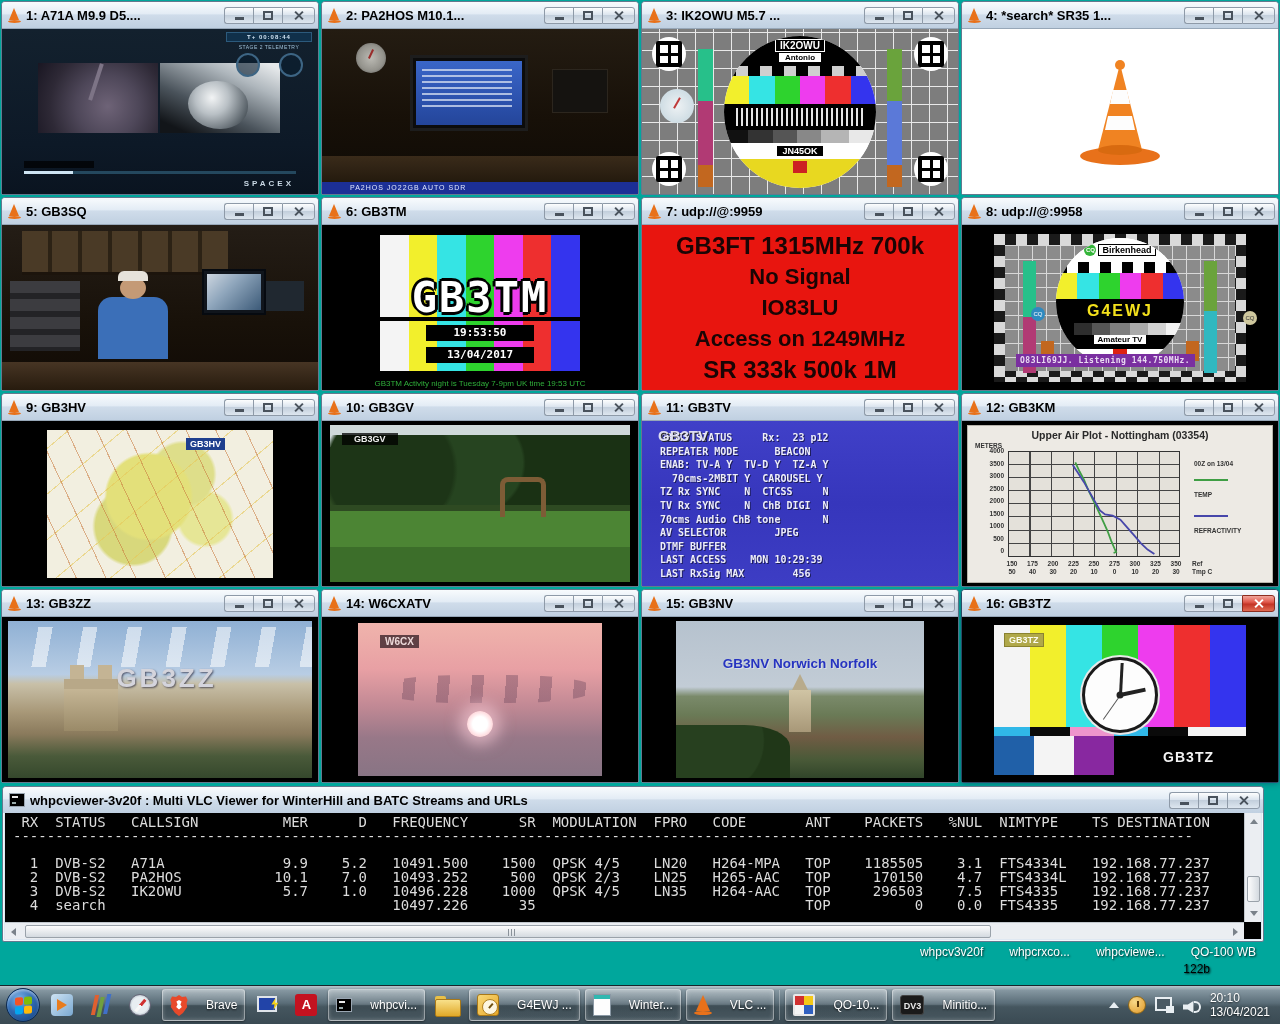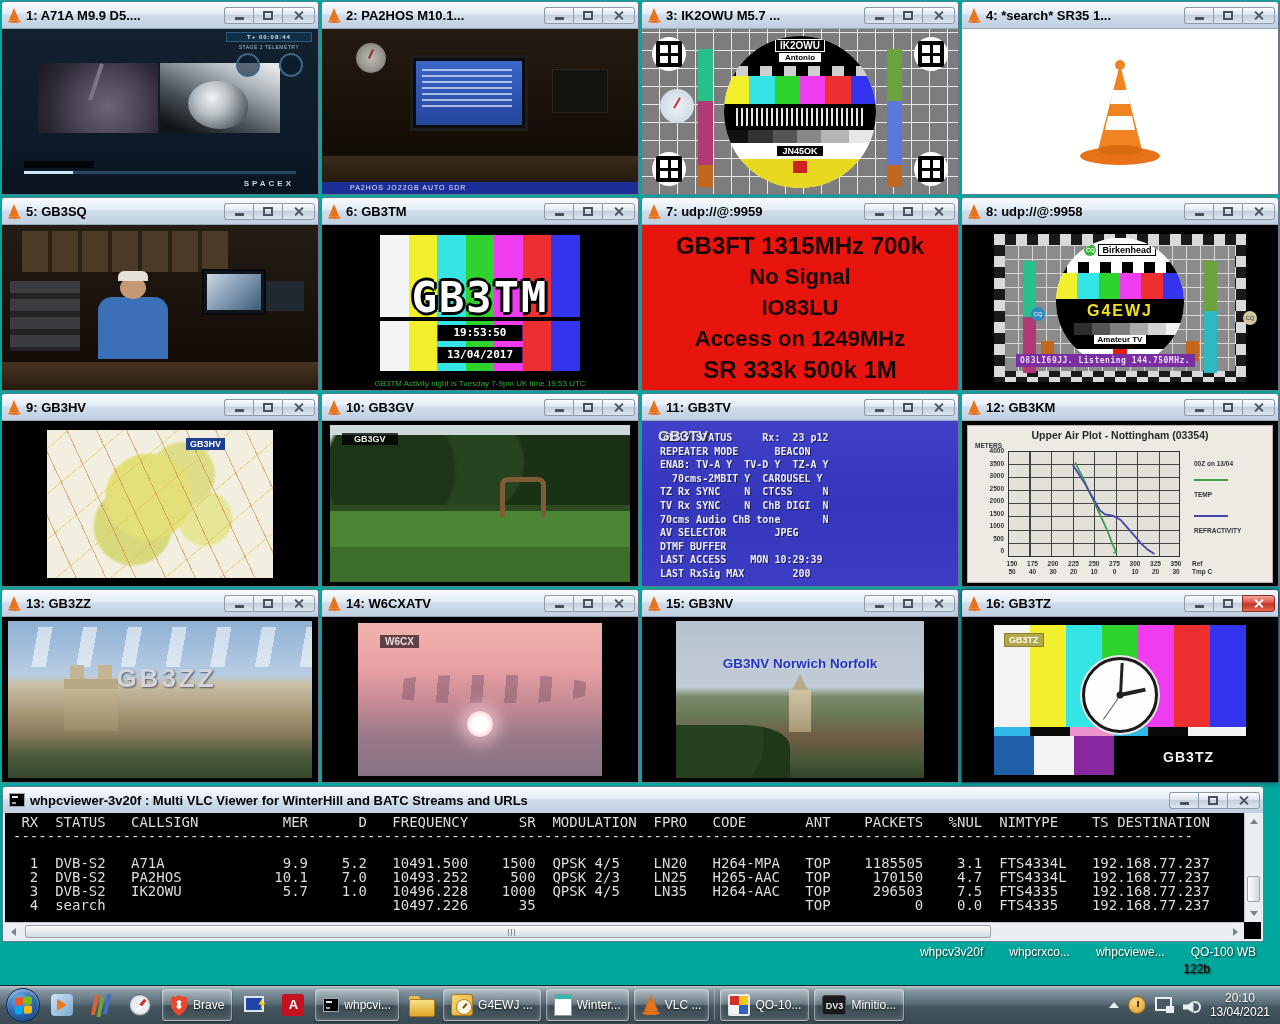--- a/index.html
+++ b/index.html
@@ -121,21 +121,21 @@
   .sh5-desk { position:absolute; left:0; right:0; bottom:0; height:28px; background:linear-gradient(180deg,#473524,#271b0e); }
 
   
   .tm-bars { position:absolute; left:58px; width:200px; display:flex; }
   .tm-bars div { flex:1; }
   .tm-b1 { top:10px; height:82px; }
   .tm-b2 { top:96px; height:50px; }
   .tm-text { position:absolute; left:0; right:0; top:48px; text-align:center; color:#fff;
        font:bold 42px "DejaVu Sans Mono",monospace; letter-spacing:2px;
        text-shadow:3px 0 0 #000,-3px 0 0 #000,0 3px 0 #000,0 -3px 0 #000,2px 2px 0 #000,-2px -2px 0 #000; }
-  .tm-stamp { position:absolute; left:50%; transform:translateX(-50%); width:85px; height:16px; background:#000;
+  .tm-stamp { position:absolute; left:50%; transform:translateX(-50%); width:108px; height:16px; background:#000;
        color:#fff; font:bold 11px/16px "DejaVu Sans Mono",monospace; text-align:center; }
   .tm-t1 { top:100px; } .tm-t2 { top:122px; }
   .tm-ticker { position:absolute; left:0; right:0; bottom:2px; text-align:center; color:#2fae3a; font-size:8px; white-space:nowrap; }
 
   
   .v-red { background:#e8150f; display:flex; flex-direction:column; align-items:center; justify-content:center; }
   .red-line { color:#1a0505; font-weight:bold; line-height:31px; font-size:22px; white-space:nowrap; }
   .red-line.big { font-size:24px; }
 
   
@@ -302,21 +302,21 @@
        background:linear-gradient(180deg,#b9c6cc 0%,#8496a0 12%,#5a6d78 45%,#45565f 55%,#3a4a53 100%);
        border-top:1px solid #17252c; display:flex; align-items:center; padding:0 6px; gap:5px; }
   .start-orb { width:34px; height:34px; border-radius:50%; flex:0 0 34px; position:relative;
        background:radial-gradient(circle at 38% 32%,#7db4e8 0%,#2f6bb4 45%,#123a74 100%);
        border:1px solid #0c2a50; box-shadow:inset 0 2px 3px rgba(255,255,255,.5); }
   .orb-flag { position:absolute; left:8px; top:8px; width:17px; height:17px; display:grid;
        grid-template-columns:1fr 1fr; grid-template-rows:1fr 1fr; gap:1px; transform:skewY(-4deg); }
   .orb-flag i { border-radius:2px; }
   .of1{background:#f35325;} .of2{background:#81bc06;} .of3{background:#05a6f0;} .of4{background:#ffba08;}
   .tb-icon { width:34px; height:32px; display:flex; align-items:center; justify-content:center; border-radius:3px; flex:0 0 34px; }
-  .tb-btn { height:32px; display:flex; align-items:center; gap:5px; padding:0 7px; border-radius:3px;
+  .tb-btn { height:32px; display:flex; align-items:center; gap:18px; padding:0 7px; border-radius:3px;
        background:linear-gradient(180deg,rgba(255,255,255,.32),rgba(255,255,255,.1) 48%,rgba(0,0,0,.12) 52%,rgba(255,255,255,.06));
        border:1px solid rgba(255,255,255,.45); box-shadow:inset 0 0 4px rgba(255,255,255,.25), 0 1px 2px rgba(0,0,0,.4); }
   .tb-label { color:#fff; font-size:12px; text-shadow:0 1px 2px rgba(0,0,0,.8); white-space:nowrap; overflow:hidden; max-width:62px; }
   .tb-sep { width:1px; height:30px; background:rgba(255,255,255,.3); flex:0 0 1px; }
 
   
   .i-wmp { width:22px; height:22px; border-radius:4px; background:linear-gradient(135deg,#cfe4f4,#7aa8d0); position:relative; }
   .i-wmp::before { content:""; position:absolute; left:6px; top:5px; width:0; height:0;
        border-top:6px solid transparent; border-bottom:6px solid transparent; border-left:10px solid #e87c1e; }
   .i-stripes { width:22px; height:22px; position:relative; }
@@ -348,21 +348,21 @@
   .i-trayclock { width:18px; height:18px; border-radius:50%; background:radial-gradient(circle at 35% 30%,#f8d888,#e09828); border:1px solid #906818; position:relative; }
   .i-trayclock::before { content:""; position:absolute; left:8px; top:4px; width:2px; height:6px; background:#5a3808; }
   .i-network { width:19px; height:16px; position:relative; }
   .i-network::before { content:""; position:absolute; left:0; top:0; width:13px; height:10px; border:2px solid #e8eef2; background:#4a5a64; }
   .i-network::after { content:""; position:absolute; right:0; bottom:0; width:8px; height:7px; background:#e8eef2; }
   .i-speaker { width:18px; height:16px; position:relative; }
   .i-speaker::before { content:""; position:absolute; left:0; top:4px; width:14px; height:12px; background:#e8eef2;
        clip-path:polygon(0 30%,35% 30%,75% 0,75% 100%,35% 70%,0 70%); }
   .i-speaker::after { content:""; position:absolute; right:0; top:4px; width:5px; height:8px;
        border:2px solid #e8eef2; border-left:none; border-radius:0 8px 8px 0; }
-  .tray-clock { text-align:center; color:#fff; font-size:12px; line-height:14px; text-shadow:0 1px 2px rgba(0,0,0,.7); }
+  .tray-clock { text-align:left; color:#fff; font-size:12px; line-height:14px; text-shadow:0 1px 2px rgba(0,0,0,.7); }
 </style>
 </head>
 <body>
 
 <div class="desktop">
 
   <div class="grid">
 
     <div class="vlc-window">
       <div class="titlebar">
@@ -727,21 +727,21 @@
             <div class="tv-line">GB3TV STATUS     Rx:  23 p12</div>
             <div class="tv-line">REPEATER MODE      BEACON</div>
             <div class="tv-line">ENAB: TV-A Y  TV-D Y  TZ-A Y</div>
             <div class="tv-line">  70cms-2MBIT Y  CAROUSEL Y</div>
             <div class="tv-line">TZ Rx SYNC    N  CTCSS     N</div>
             <div class="tv-line">TV Rx SYNC    N  ChB DIGI  N</div>
             <div class="tv-line">70cms Audio ChB tone       N</div>
             <div class="tv-line">AV SELECTOR        JPEG</div>
             <div class="tv-line">DTMF BUFFER</div>
             <div class="tv-line">LAST ACCESS    MON 10:29:39</div>
-            <div class="tv-line">LAST RxSig MAX        200</div>
+            <div class="tv-line">LAST RxSig MAX        456</div>
           </div>
         <div class="tv-overlay">GB3TV</div>
       </div>
     </div>
 
     <div class="vlc-window">
       <div class="titlebar">
         <span class="vlc-cone"></span>
         <span class="title">12: GB3KM</span>
         <span class="caption-buttons">

